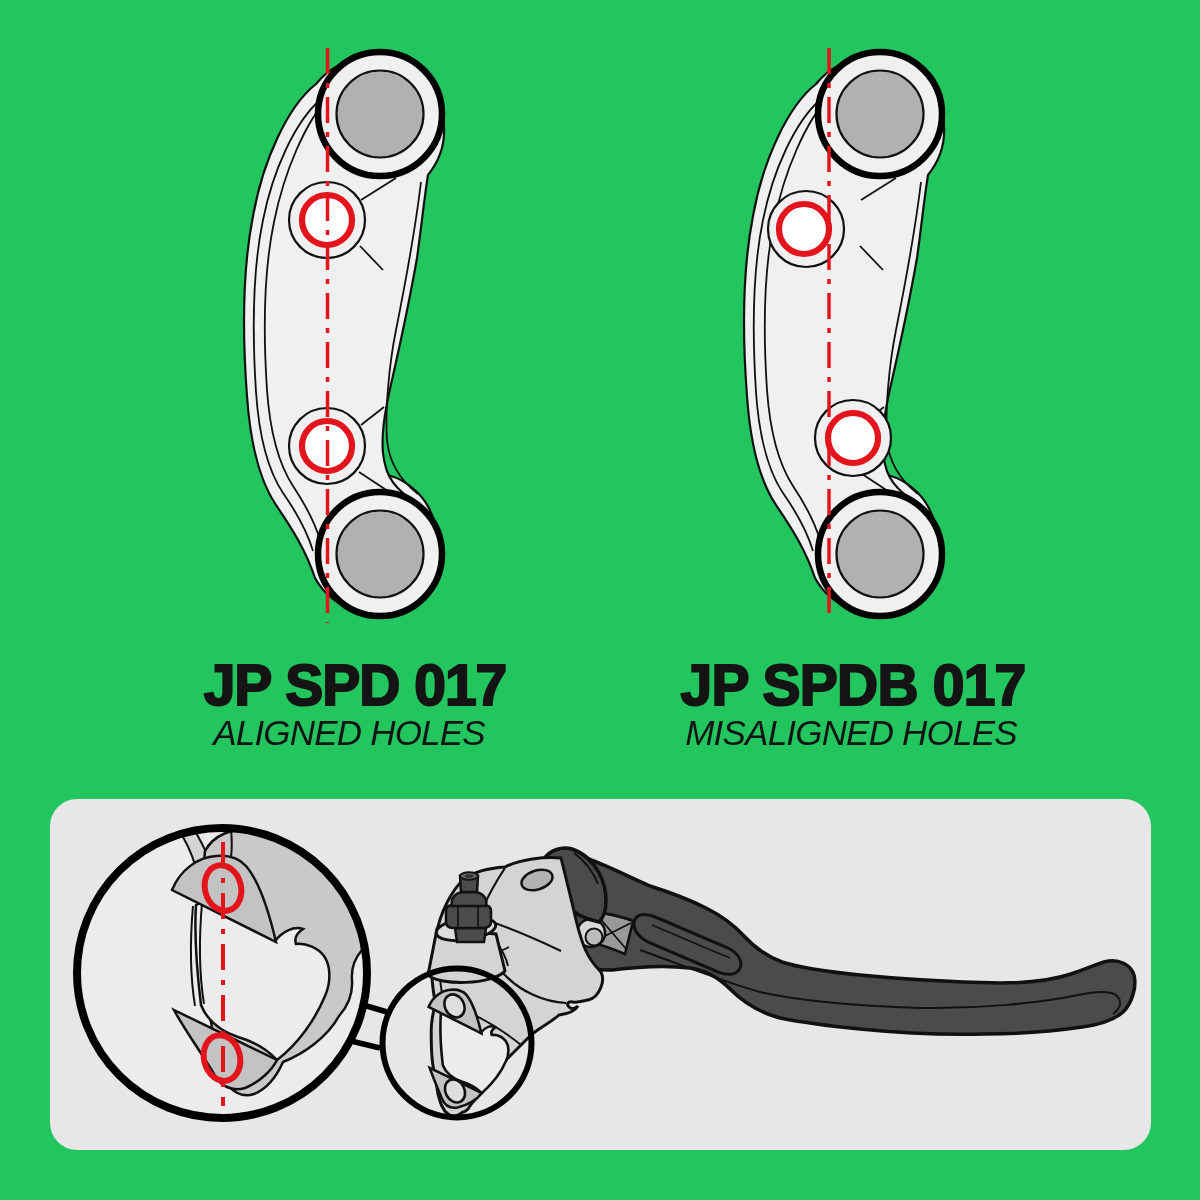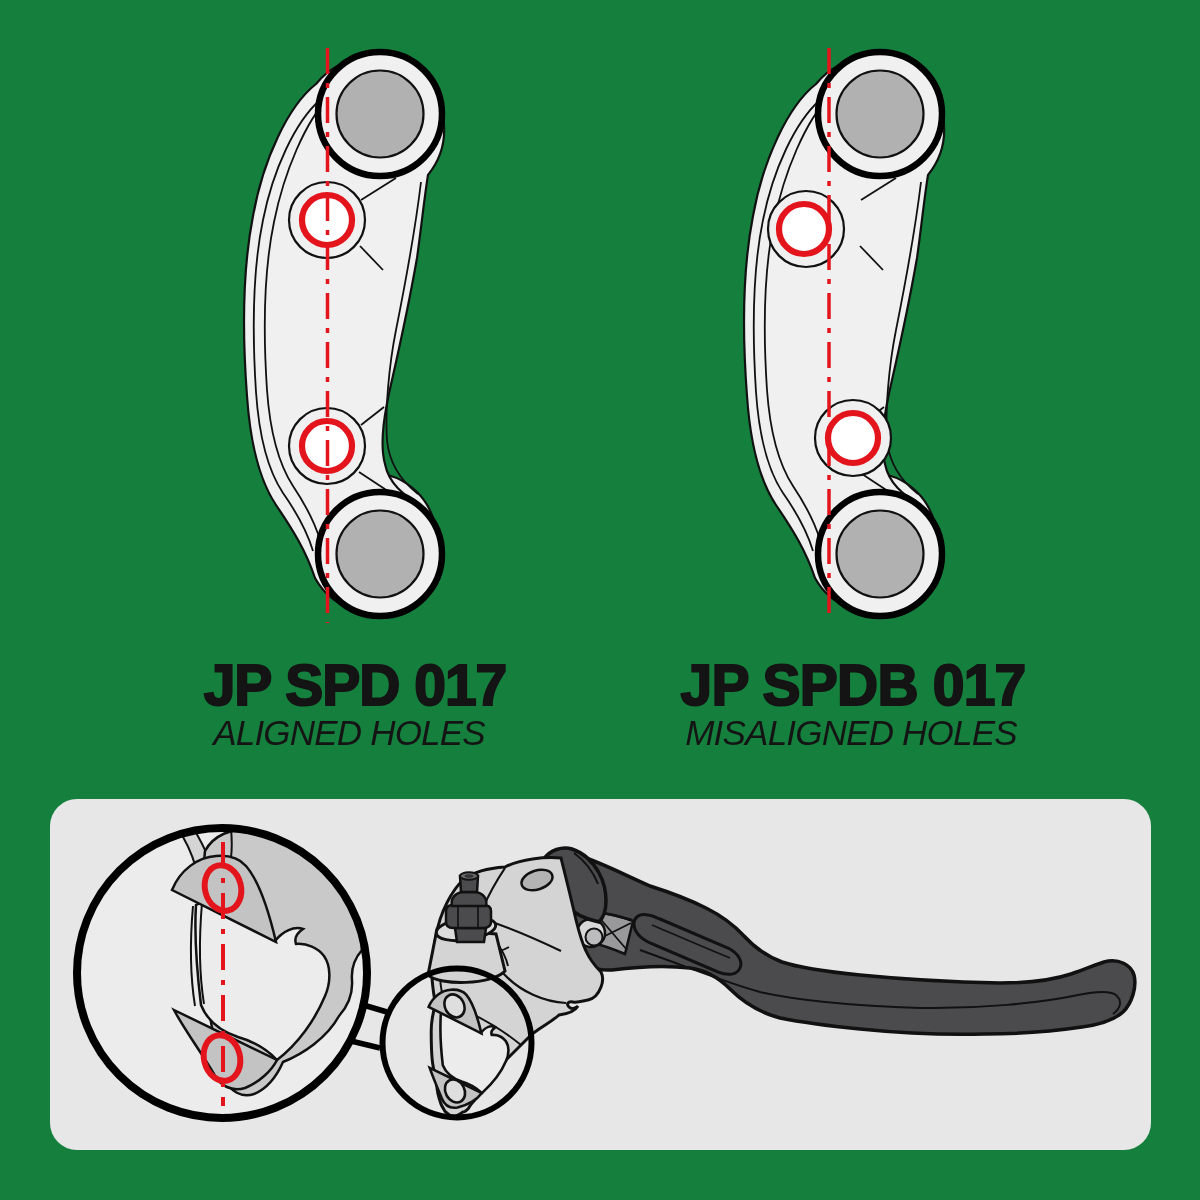--- a/index.html
+++ b/index.html
@@ -1,16 +1,16 @@
 <!DOCTYPE html>
 <html><head>
 <meta charset="utf-8">
 <style>
 html,body{margin:0;padding:0;background:#ffffff;}
-#page{position:relative;width:1200px;height:1200px;background:#15803d;overflow:hidden;}
+#page{position:relative;width:1200px;height:1200px;background:#22c55e;overflow:hidden;}
 svg{position:absolute;top:0;left:0;}
 text{font-family:"Liberation Sans", sans-serif;}
 </style>
 </head>
 <body>
 <div id="page">
 <svg width="1200" height="1200" viewBox="0 0 1200 1200">
 <defs>
 <g id="bracketBody">
 

